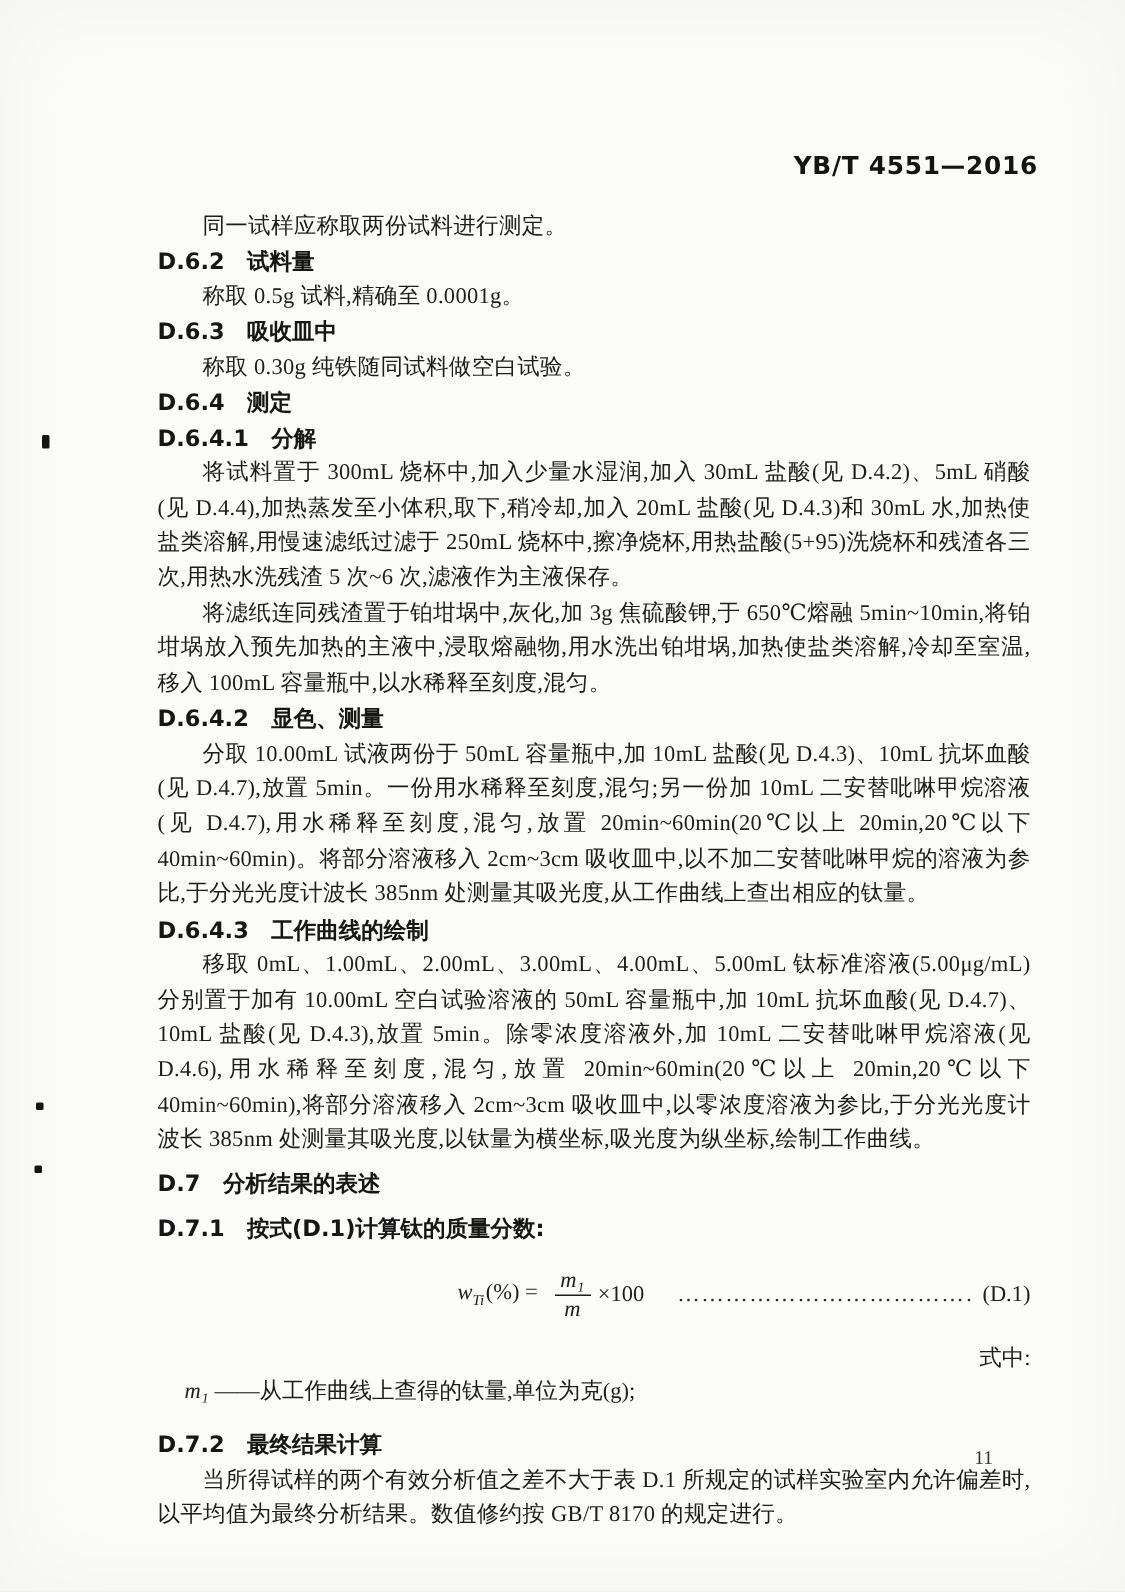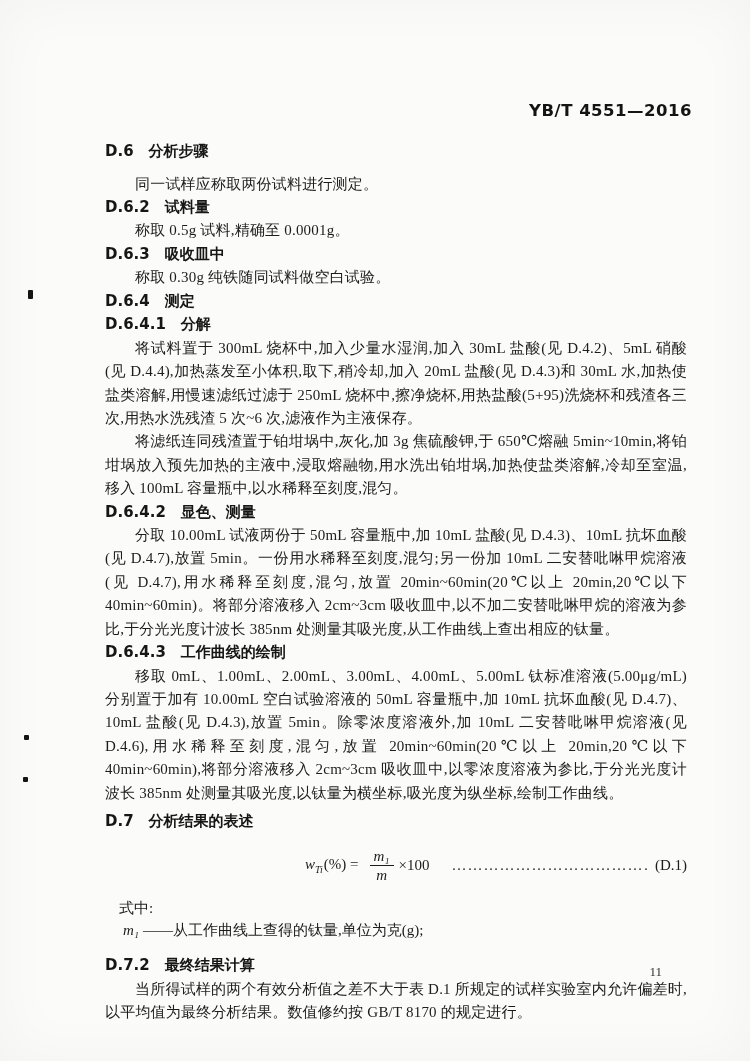--- a/index.html
+++ b/index.html
@@ -74,21 +74,21 @@
   .f-times { white-space: nowrap; }
   .f-dots {
     flex: 1;
     overflow: hidden;
     white-space: nowrap;
     margin: 0 6px 0 22px;
     letter-spacing: 1px;
     color: #2a2a2a;
   }
   .f-label { white-space: nowrap; }
-  .where-label { line-height: 23px; padding-left: 14px; margin-top: 2px; }
+  .where-label { line-height: 23px; padding-left: 14px; margin-top: 2px; text-align: right; }
   .def-row { line-height: 20.5px; padding-left: 18px; }
   .def-sym { font-style: italic; margin-right: 4px; }
   .h2.tight { margin-top: 14px; }
   .page-number {
     position: absolute;
     top: 964px;
     right: 88px;
     font-size: 13px;
     color: #333;
   }
@@ -107,36 +107,36 @@
 <div class="page">
 
   <div class="running-head">YB/T 4551—2016</div>
 
   <div class="speck speck-1"></div>
   <div class="speck speck-2"></div>
   <div class="speck speck-3"></div>
 
   <div class="content">
 
-    <div class="h1">D.6　分析步骤</div>
     <div class="para">同一试样应称取两份试料进行测定。</div>
     <div class="h2">D.6.2　试料量</div>
     <div class="para">称取 0.5g 试料,精确至 0.0001g。</div>
     <div class="h2">D.6.3　吸收皿中</div>
     <div class="para">称取 0.30g 纯铁随同试料做空白试验。</div>
     <div class="h2">D.6.4　测定</div>
     <div class="h3">D.6.4.1　分解</div>
     <div class="para">将试料置于 300mL 烧杯中,加入少量水湿润,加入 30mL 盐酸(见 D.4.2)、5mL 硝酸(见 D.4.4),加热蒸发至小体积,取下,稍冷却,加入 20mL 盐酸(见 D.4.3)和 30mL 水,加热使盐类溶解,用慢速滤纸过滤于 250mL 烧杯中,擦净烧杯,用热盐酸(5+95)洗烧杯和残渣各三次,用热水洗残渣 5 次~6 次,滤液作为主液保存。</div>
     <div class="para">将滤纸连同残渣置于铂坩埚中,灰化,加 3g 焦硫酸钾,于 650℃熔融 5min~10min,将铂坩埚放入预先加热的主液中,浸取熔融物,用水洗出铂坩埚,加热使盐类溶解,冷却至室温,移入 100mL 容量瓶中,以水稀释至刻度,混匀。</div>
     <div class="h3">D.6.4.2　显色、测量</div>
     <div class="para">分取 10.00mL 试液两份于 50mL 容量瓶中,加 10mL 盐酸(见 D.4.3)、10mL 抗坏血酸(见 D.4.7),放置 5min。一份用水稀释至刻度,混匀;另一份加 10mL 二安替吡啉甲烷溶液(见 D.4.7),用水稀释至刻度,混匀,放置 20min~60min(20℃以上 20min,20℃以下 40min~60min)。将部分溶液移入 2cm~3cm 吸收皿中,以不加二安替吡啉甲烷的溶液为参比,于分光光度计波长 385nm 处测量其吸光度,从工作曲线上查出相应的钛量。</div>
     <div class="h3">D.6.4.3　工作曲线的绘制</div>
     <div class="para">移取 0mL、1.00mL、2.00mL、3.00mL、4.00mL、5.00mL 钛标准溶液(5.00μg/mL)分别置于加有 10.00mL 空白试验溶液的 50mL 容量瓶中,加 10mL 抗坏血酸(见 D.4.7)、10mL 盐酸(见 D.4.3),放置 5min。除零浓度溶液外,加 10mL 二安替吡啉甲烷溶液(见 D.4.6),用水稀释至刻度,混匀,放置 20min~60min(20℃以上 20min,20℃以下 40min~60min),将部分溶液移入 2cm~3cm 吸收皿中,以零浓度溶液为参比,于分光光度计波长 385nm 处测量其吸光度,以钛量为横坐标,吸光度为纵坐标,绘制工作曲线。</div>
 
     <div class="h1 second">D.7　分析结果的表述</div>
+    <div class="h2">D.7.1　按式(D.1)计算钛的质量分数:</div>
 
     <div class="formula-row">
       <span class="f-lhs"><span>w</span><sub>Ti</sub><span class="tail">(%) =</span></span>
       <span class="frac">
         <span class="num">m₁</span>
         <span class="den">m</span>
       </span>
       <span class="f-times">×100</span>
       <span class="f-dots">………………………………………</span>
       <span class="f-label">(D.1)</span>

